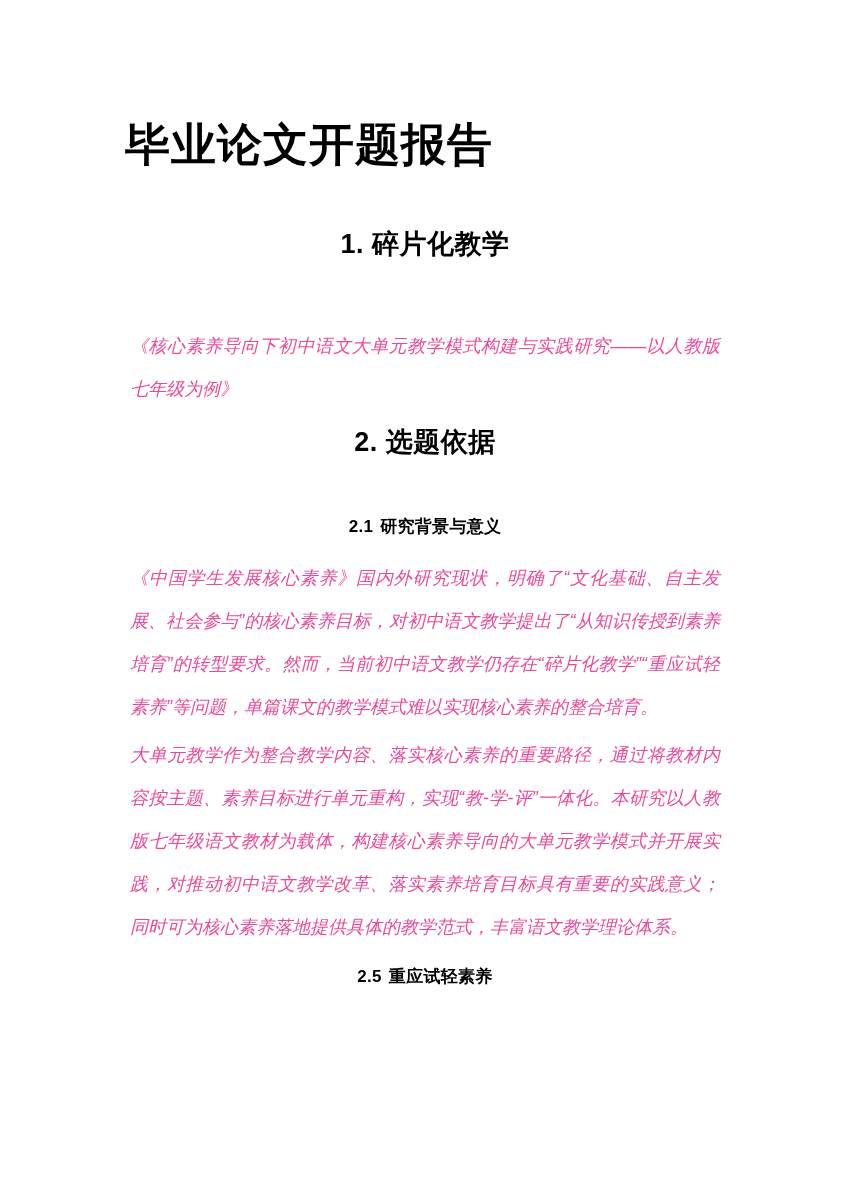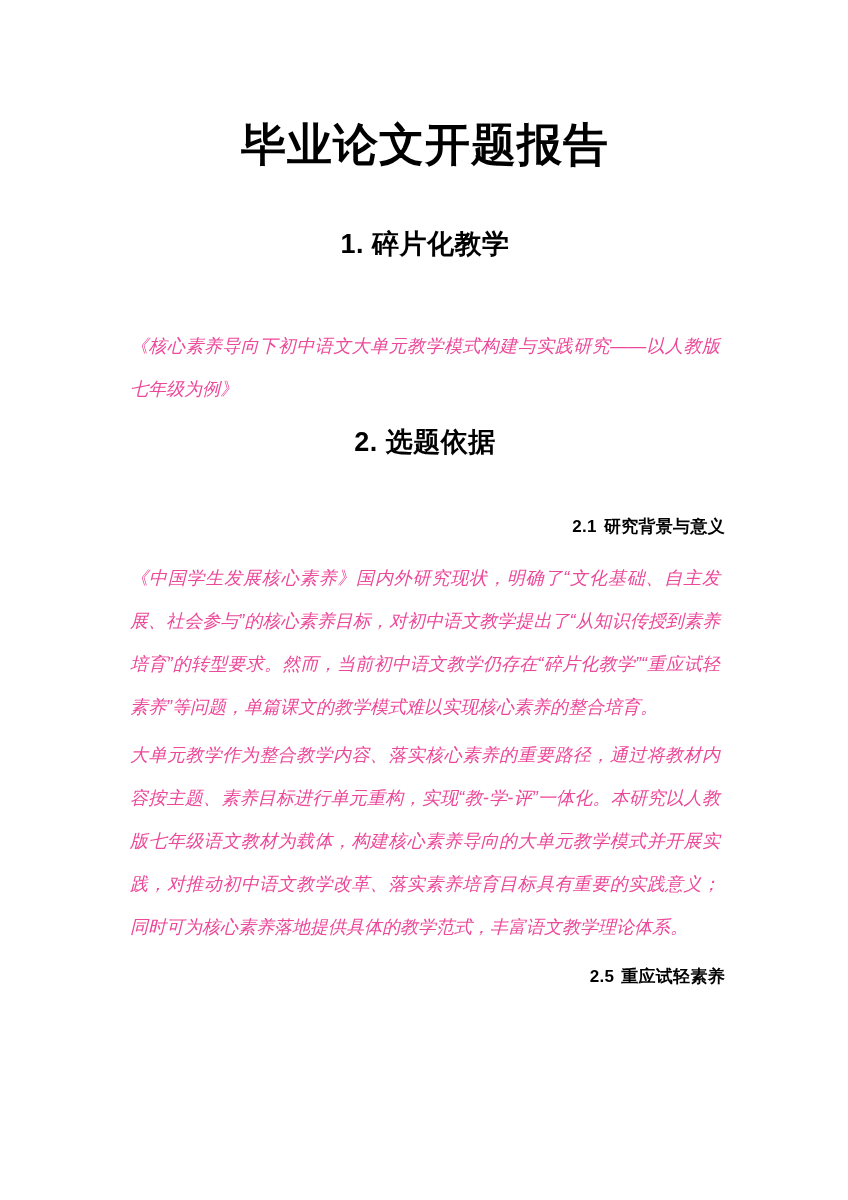--- a/index.html
+++ b/index.html
@@ -28,21 +28,21 @@
   .content {
     position: absolute;
     left: 125px;
     top: 0;
     width: 600px;
   }
 
   .doc-title {
     font-size: 45px;
     font-weight: bold;
-    text-align: center;
+    text-align: left;
     letter-spacing: 1px;
     line-height: 1.1;
     margin: 0;
     padding-top: 120px;
     color: #000;
   }
 
   .section-heading {
     font-size: 27px;
     font-weight: bold;
@@ -53,21 +53,21 @@
     letter-spacing: 0.5px;
   }
 
   .section-heading .num {
     margin-right: 8px;
   }
 
   .sub-heading {
     font-size: 17px;
     font-weight: bold;
-    text-align: right;
+    text-align: center;
     line-height: 1.3;
     margin: 0;
     color: #000;
     letter-spacing: 0.3px;
   }
 
   .sub-heading .num {
     margin-right: 7px;
   }
 

